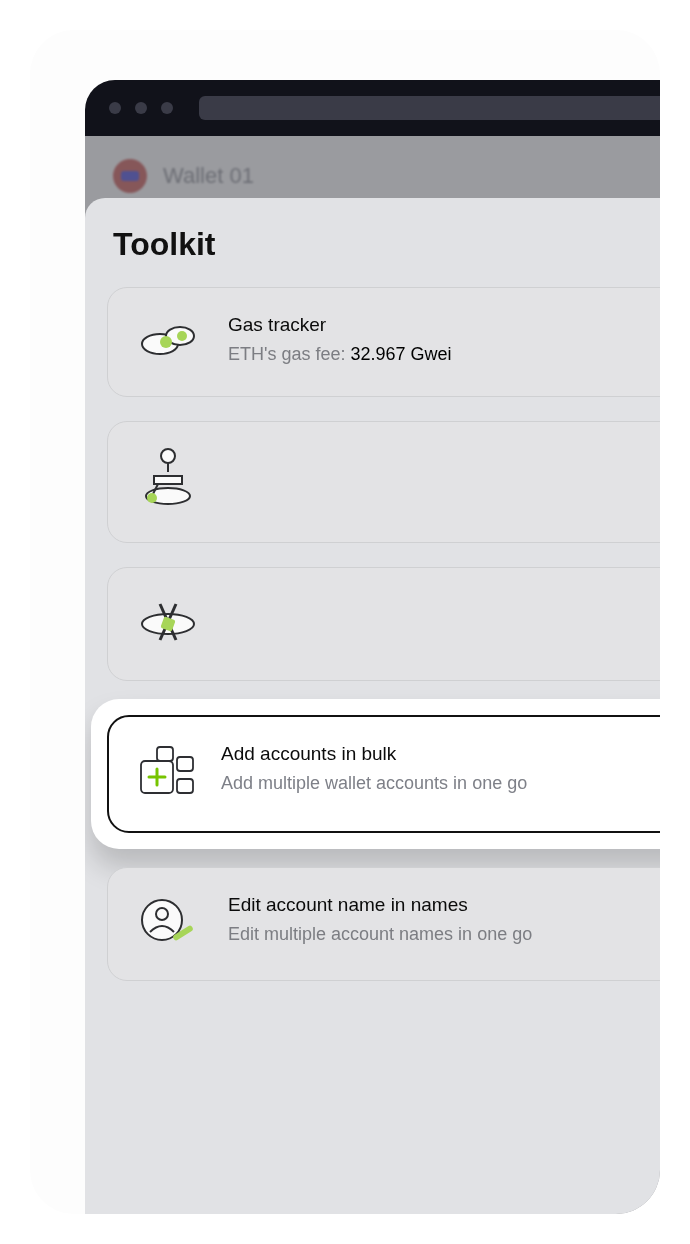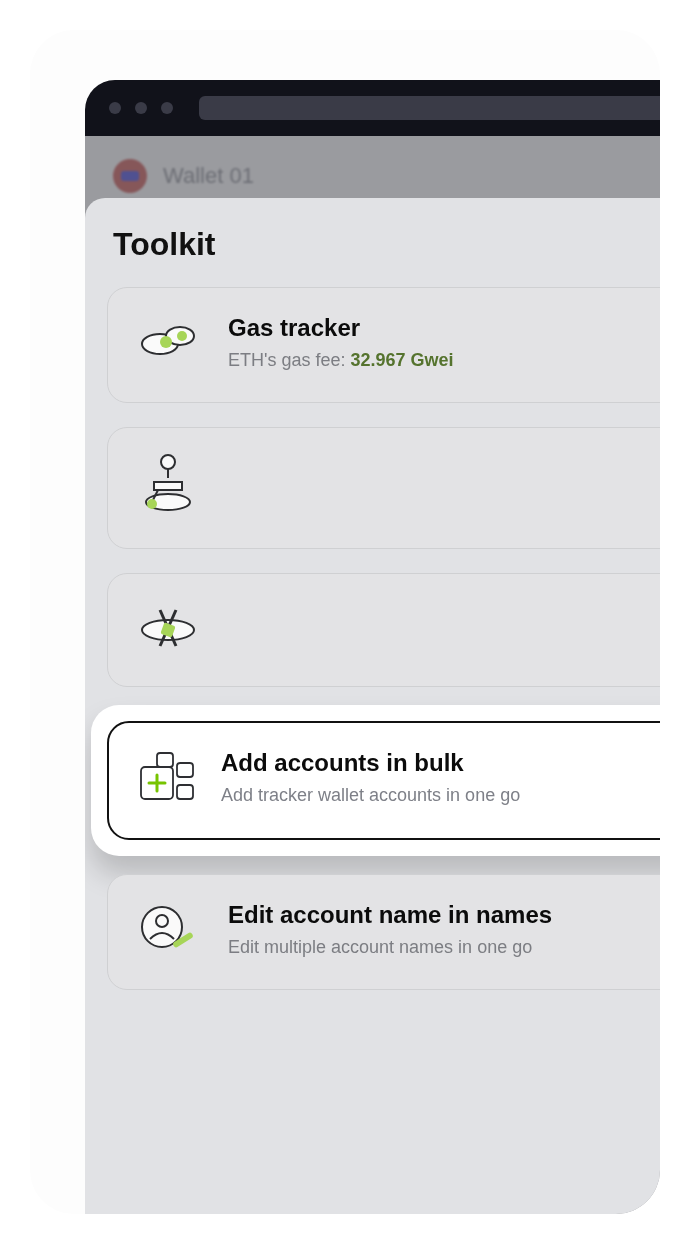--- a/index.html
+++ b/index.html
@@ -128,31 +128,31 @@
     filter: saturate(0.65) brightness(0.98);
   }
 
   .card .icon-wrap {
     width: 72px;
     flex-shrink: 0;
     display:flex; align-items:center; justify-content:center;
   }
 
   .card .ctitle {
-    font-size: 24px;
-    font-weight: 700;
+    font-size: 19px;
+    font-weight: 400;
     color: #0b0b0b;
     margin-bottom: 6px;
   }
   .card .cdesc {
     font-size: 18px;
     color: #7e8088;
     line-height: 1.35;
   }
-  .card .cdesc strong { color:#4d7c0f; font-weight:700; }
+  .card .cdesc strong { color:#000000; font-weight:400; }
   .card .text { flex:1; min-width:0; max-width: 380px; }
 
   
   .highlight-wrap {
     background: #ffffff;
     border-radius: 28px;
     padding: 16px;
     margin: -6px -16px;
     box-shadow: 0 18px 28px rgba(0,0,0,0.18);
   }
@@ -261,21 +261,21 @@
                     <rect x="44" y="36" width="16" height="14" rx="3"></rect>
                   </g>
                   <g stroke="#77c400" stroke-width="3" stroke-linecap="round">
                     <path d="M24 26 v16"></path>
                     <path d="M16 34 h16"></path>
                   </g>
                 </svg>
               </div>
               <div class="text">
                 <div class="ctitle">Add accounts in bulk</div>
-                <div class="cdesc">Add tracker wallet accounts in one go</div>
+                <div class="cdesc">Add multiple wallet accounts in one go</div>
               </div>
             </div>
           </div>
 
           <div class="card dim">
             <div class="icon-wrap">
               <svg width="72" height="56" viewBox="0 0 72 56">
                 <g fill="none" stroke="#2e2f33" stroke-width="2">
                   <circle cx="30" cy="26" r="20" fill="#fff"></circle>
                   <circle cx="30" cy="20" r="6"></circle>

